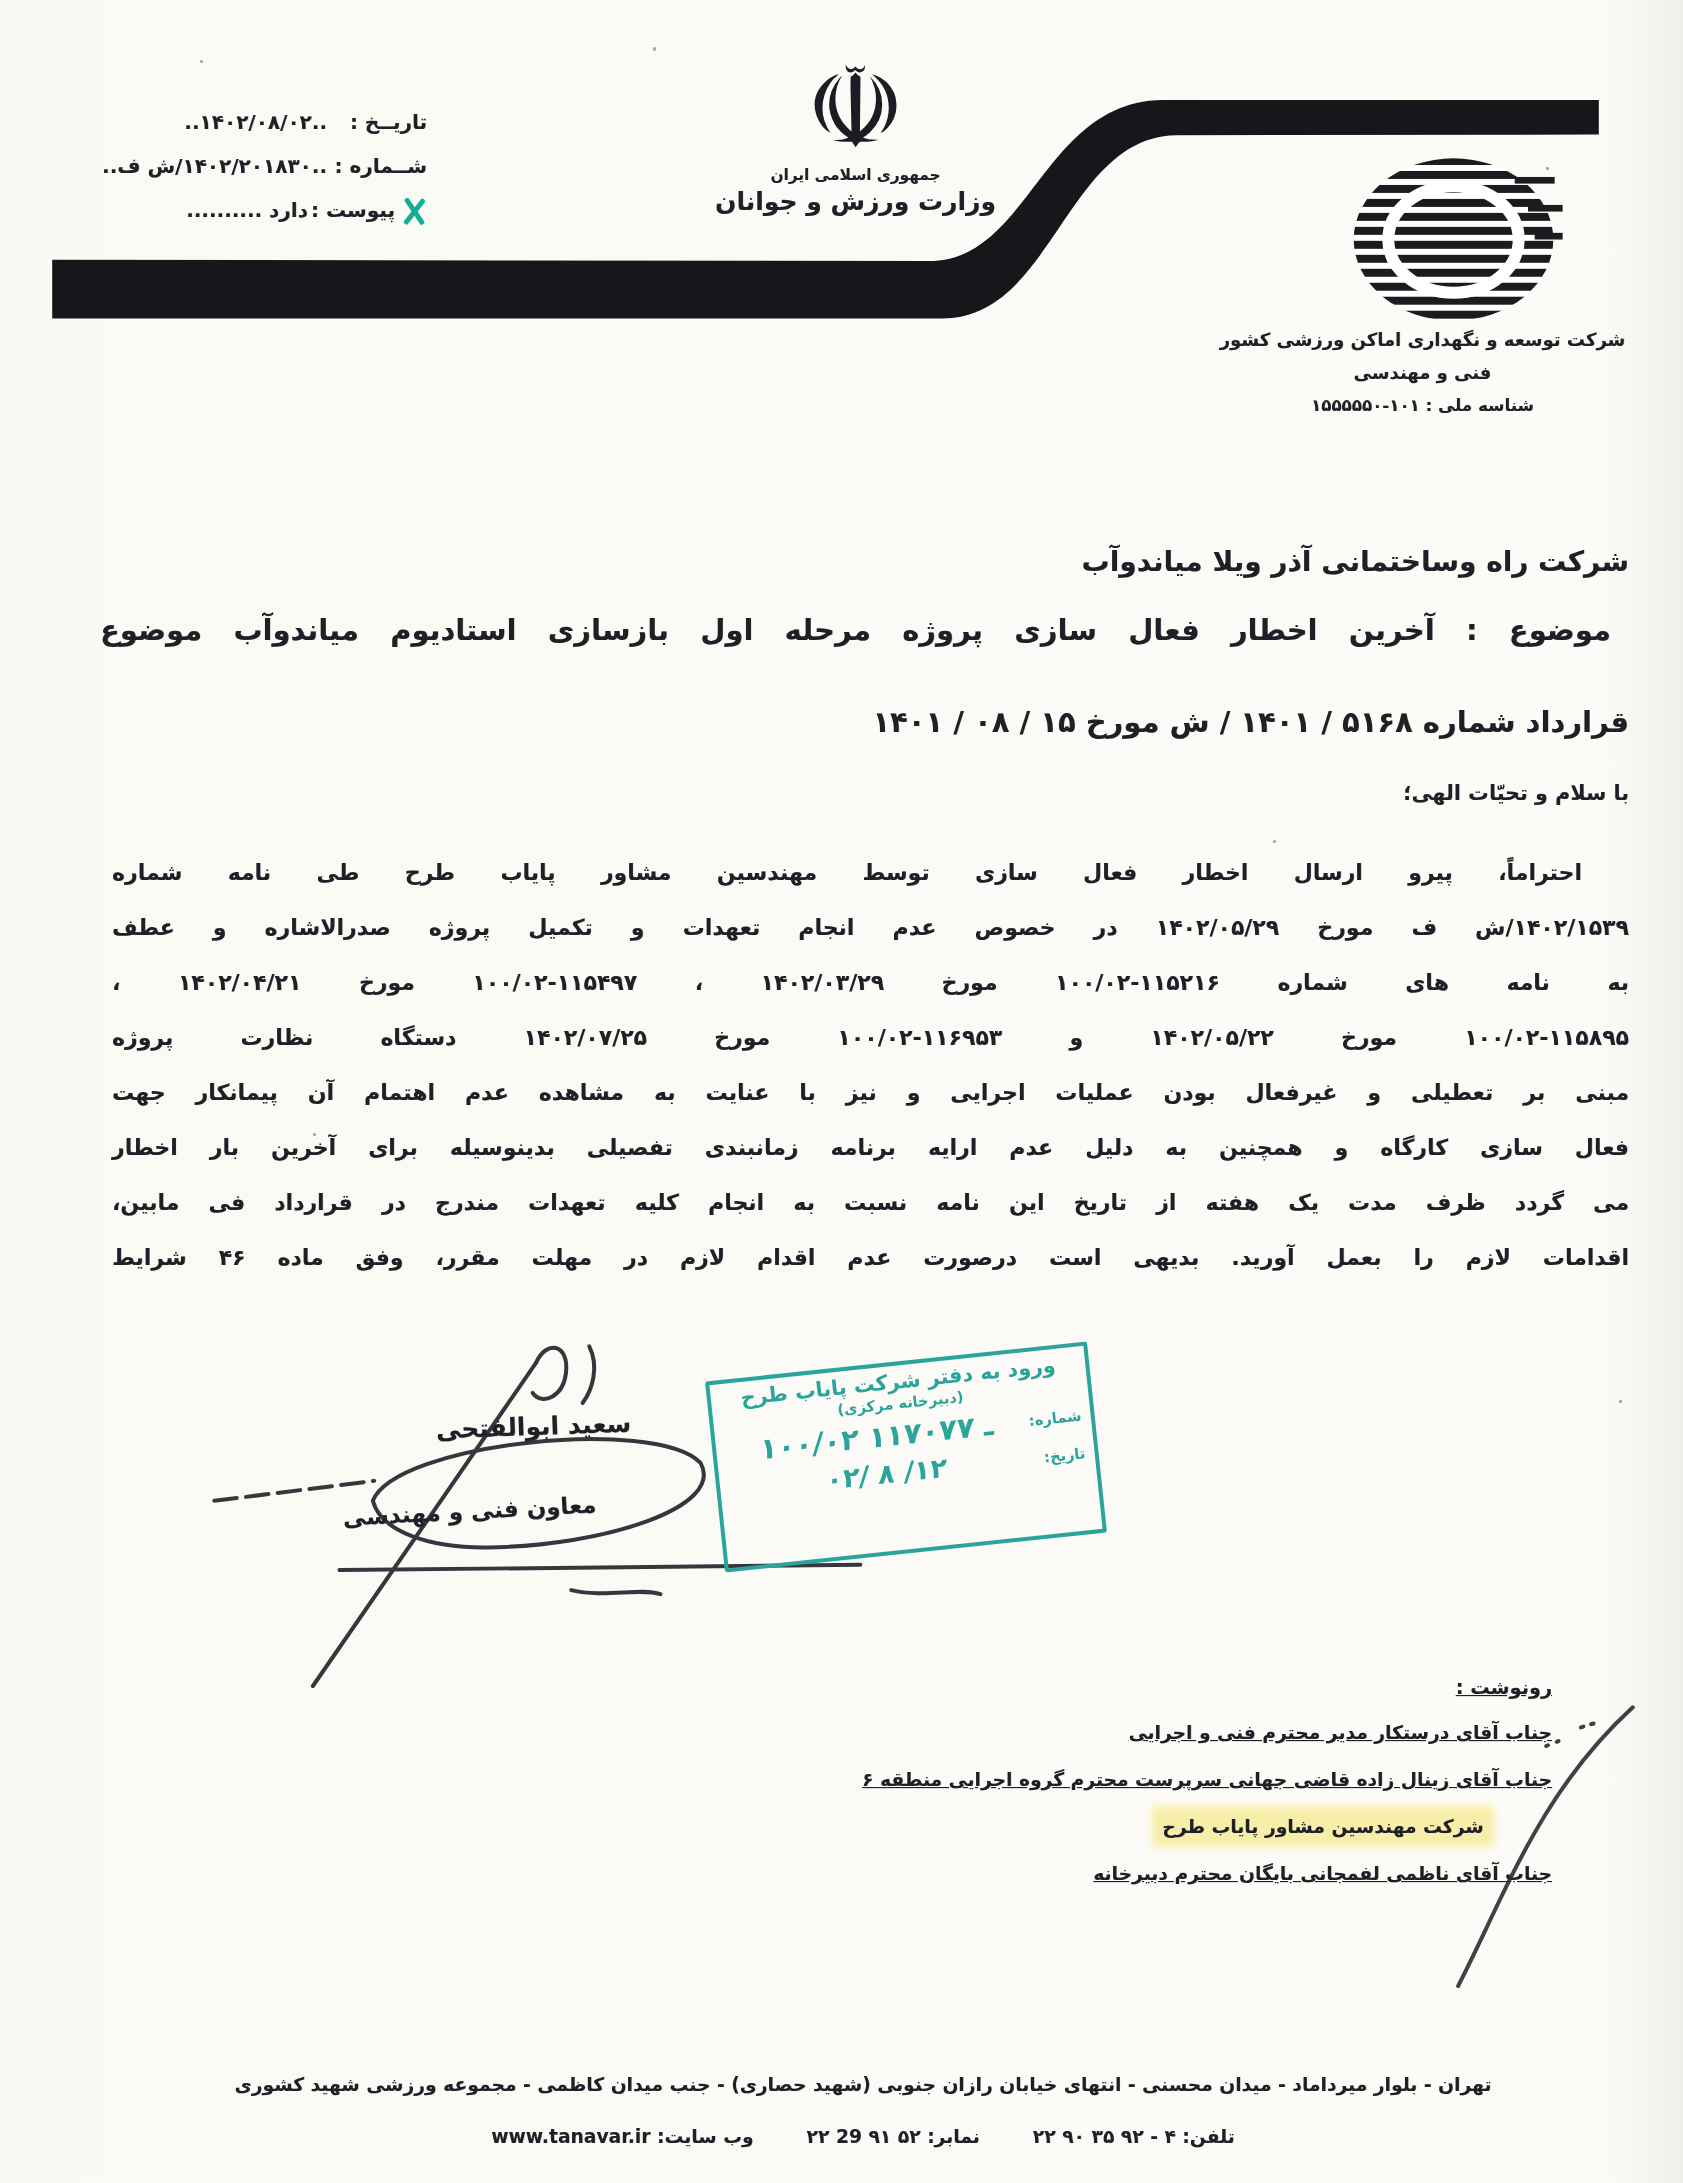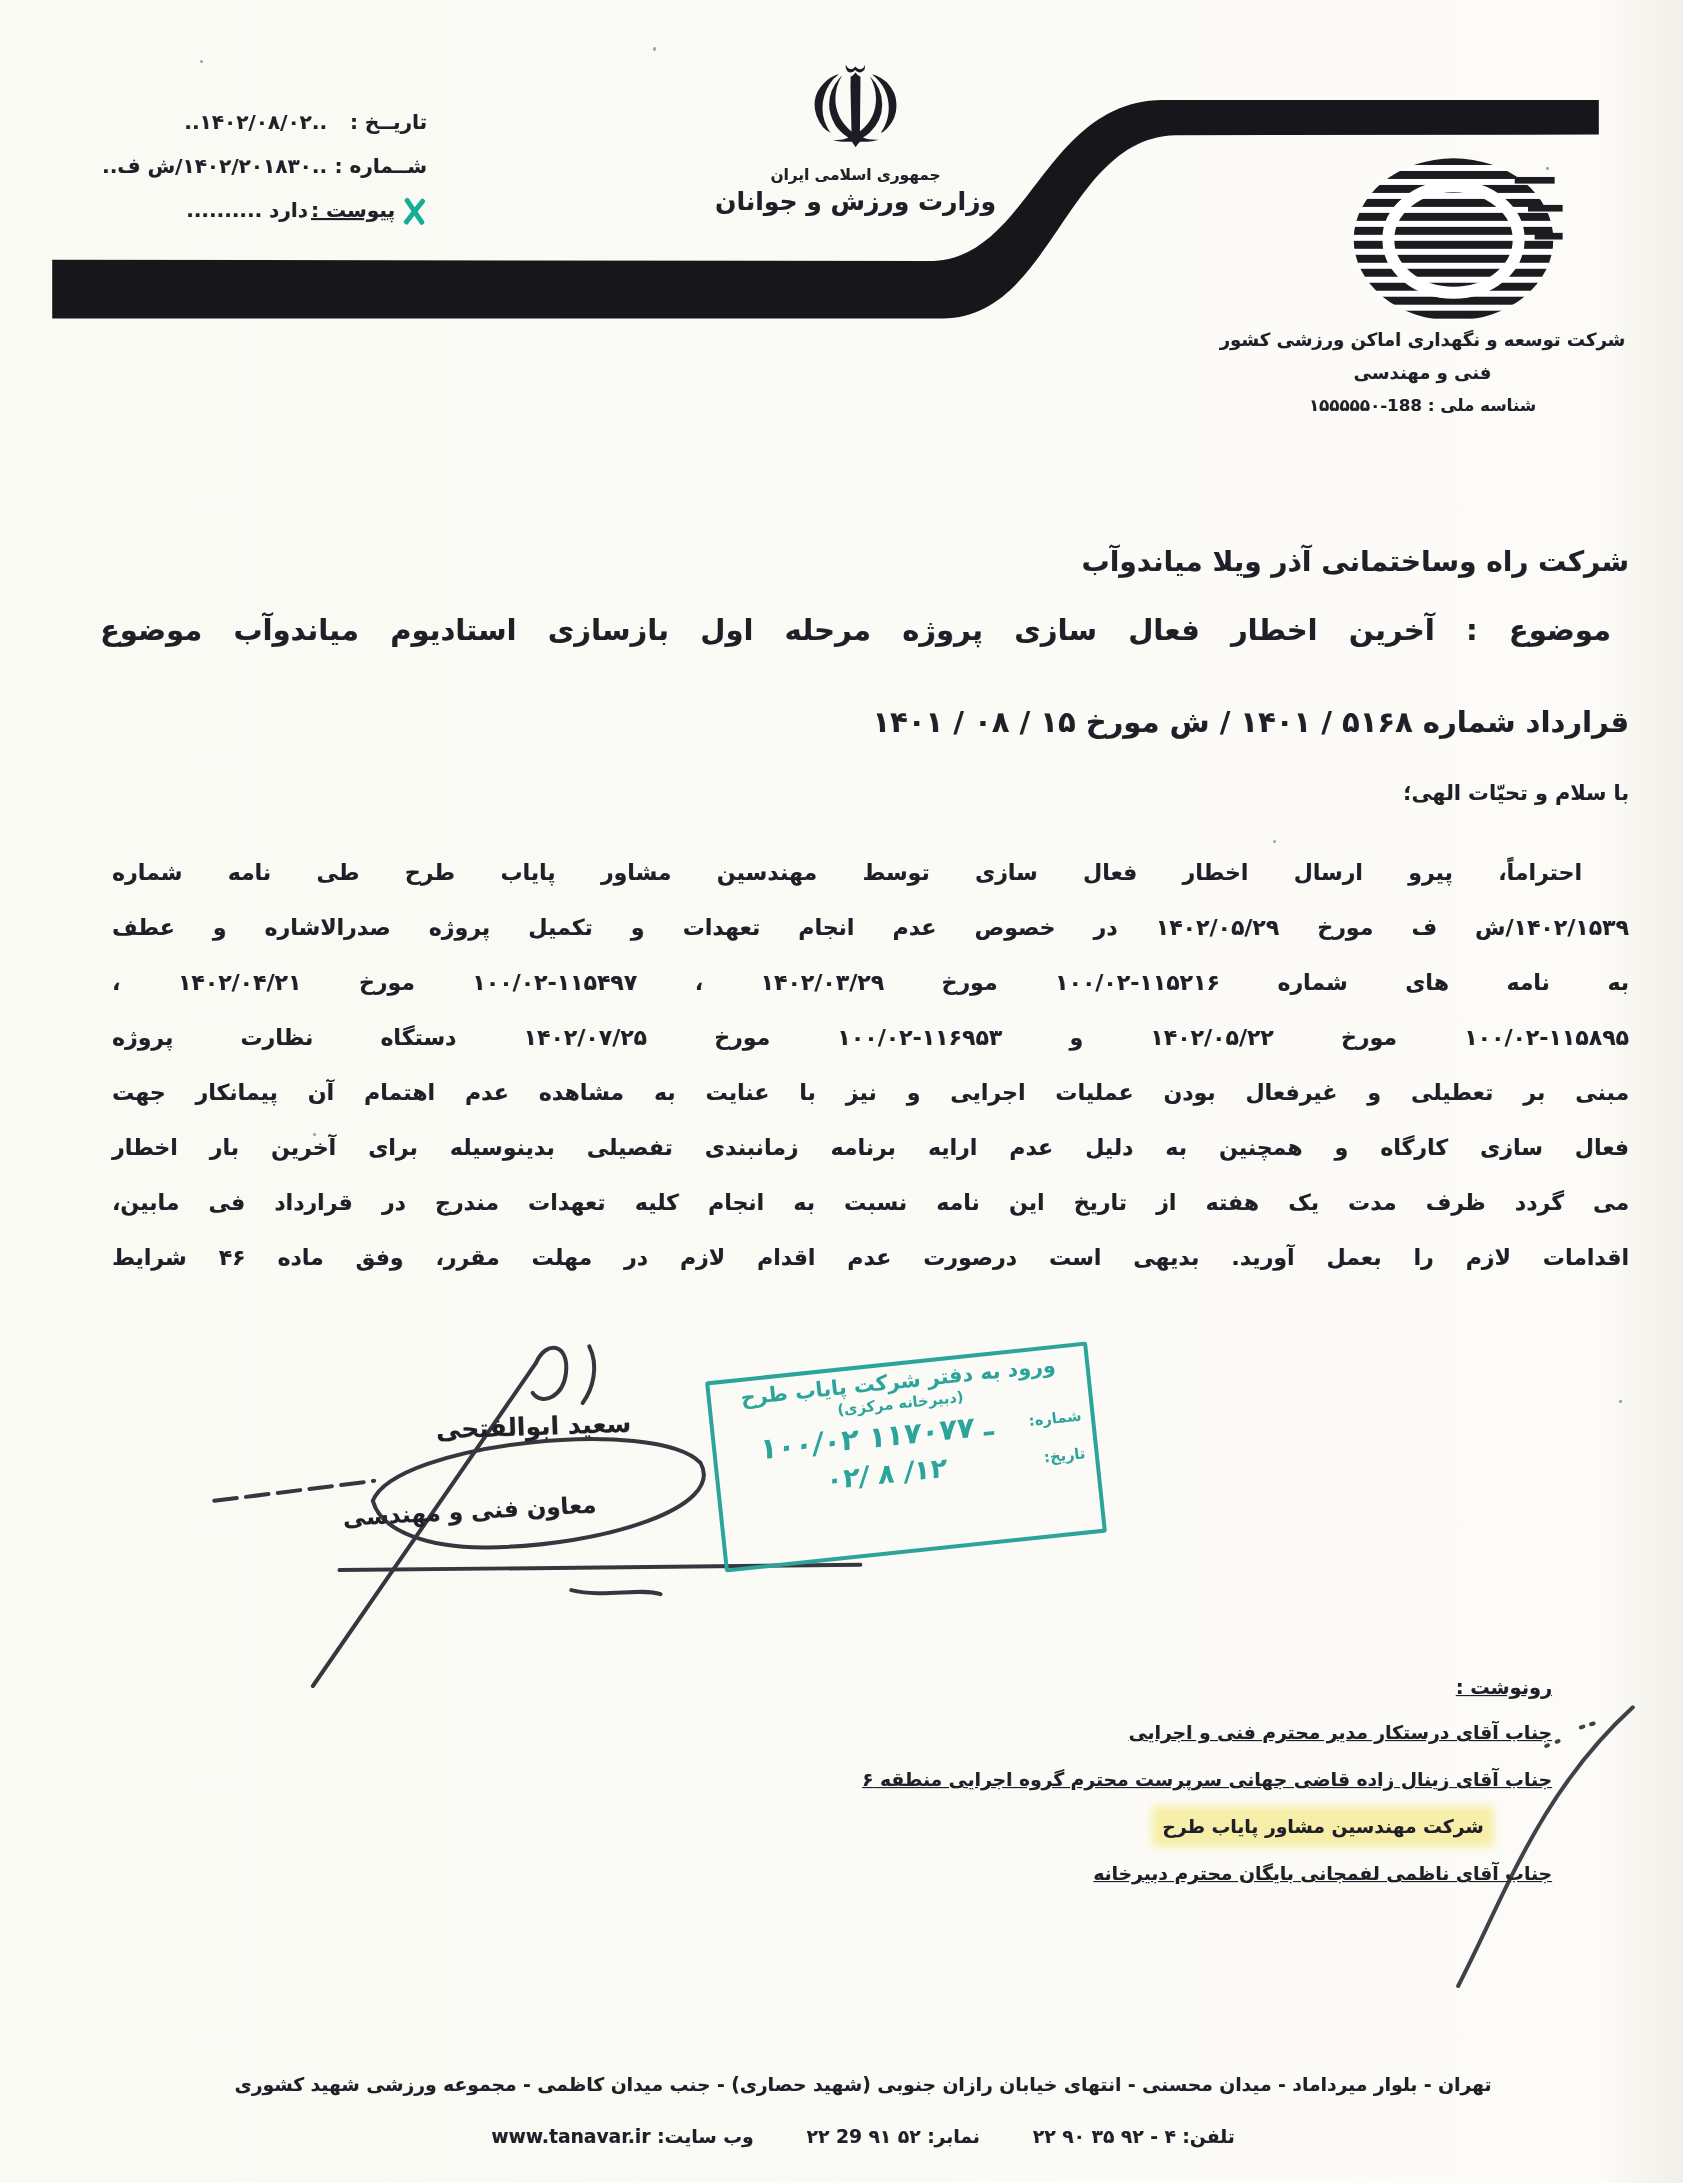--- a/index.html
+++ b/index.html
@@ -111,21 +111,21 @@
     </div>
     <div class="meta-row">
       <span class="meta-label">شــماره :</span>
       <span class="meta-value leader">۱۴۰۲/۲۰۱۸۳۰/ش ف</span>
     </div>
     <div class="meta-row">
       <span class="xmark">
           <i></i>
           <i></i>
         </span>
-      <span class="meta-label" style="min-width:87px;text-decoration:underline;">پیوست :</span>
+      <span class="meta-label" style="min-width:87px;">پیوست :</span>
       <span class="meta-value dotted-after">دارد</span>
     </div>
   </div>
 
   <div class="abs ministry">
     <div class="emblem">☫</div>
     <div class="ministry-country ink">جمهوری اسلامی ایران</div>
     <div class="ministry-name ink">وزارت ورزش و جوانان</div>
   </div>
 
@@ -138,21 +138,21 @@
     </defs>
     <ellipse cx="158" cy="124" rx="150" ry="122" fill="url(#stripes)"></ellipse>
     <ellipse cx="158" cy="124" rx="98" ry="80" fill="none" stroke="#ffffff" stroke-width="18"></ellipse>
     <rect x="250" y="30" width="60" height="10" fill="#1b1b20"></rect>
     <rect x="270" y="72" width="52" height="10" fill="#1b1b20"></rect>
     <rect x="280" y="114" width="42" height="10" fill="#1b1b20"></rect>
   </svg>
   <div class="abs org-text">
     <div class="org-line ink">شرکت توسعه و نگهداری اماکن ورزشی کشور</div>
     <div class="org-line ink">فنی و مهندسی</div>
-    <div class="org-id ink">شناسه ملی : 188-۱۵۵۵۵۵۰</div>
+    <div class="org-id ink">شناسه ملی : ۱۰۱-۱۵۵۵۵۵۰</div>
   </div>
 
   <div class="abs recipient ink">شرکت راه وساختمانی آذر ویلا میاندوآب</div>
   <div class="abs subject ink">موضوع : آخرین اخطار فعال سازی پروژه مرحله اول بازسازی استادیوم میاندوآب موضوع</div>
   <div class="abs subject2 ink">قرارداد شماره ۵۱۶۸ / ۱۴۰۱ / ش مورخ ۱۵ / ۰۸ / ۱۴۰۱</div>
   <div class="abs salutation ink">با سلام و تحیّات الهی؛</div>
 
   <div class="abs body-block">
     <span class="body-line indent ink">احتراماً، پیرو ارسال اخطار فعال سازی توسط مهندسین مشاور پایاب طرح طی نامه شماره</span>
     <span class="body-line ink">۱۴۰۲/۱۵۳۹/ش ف مورخ ۱۴۰۲/۰۵/۲۹ در خصوص عدم انجام تعهدات و تکمیل پروژه صدرالاشاره و عطف</span>

